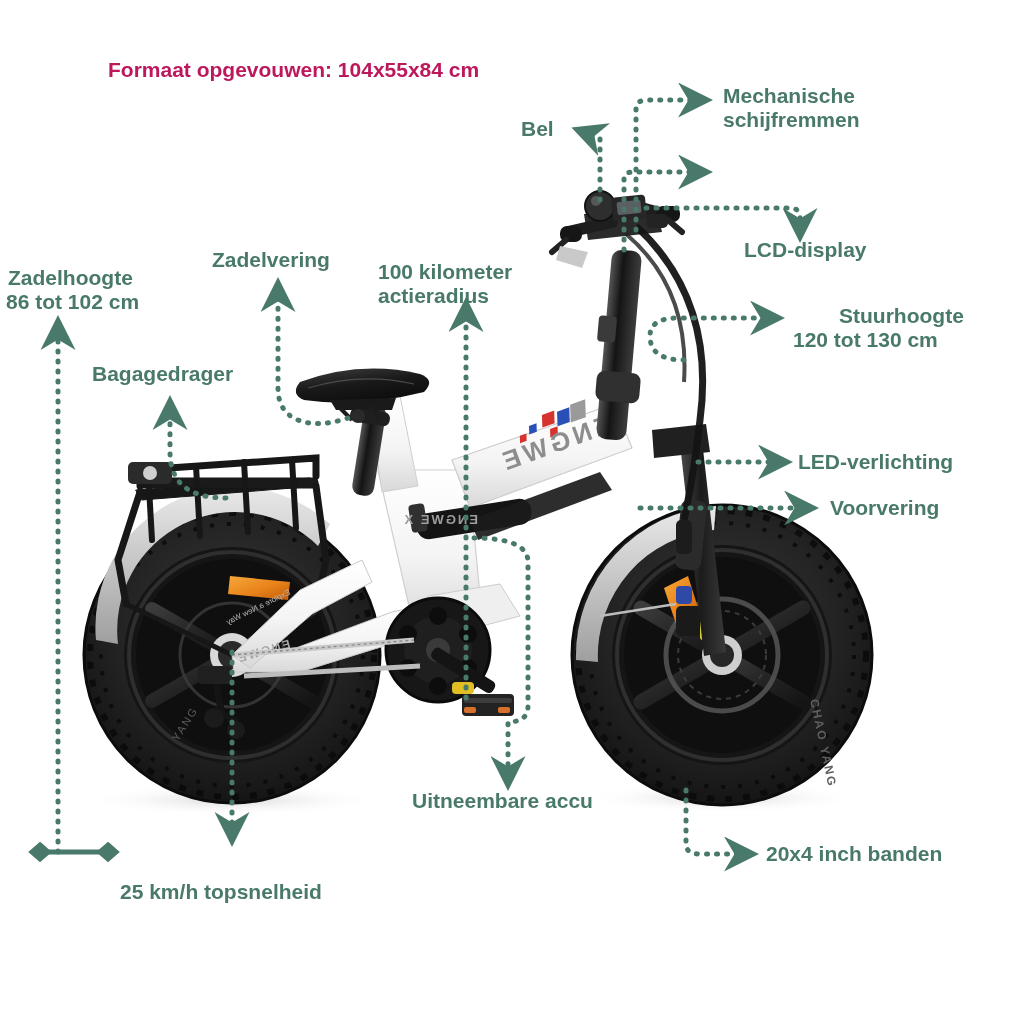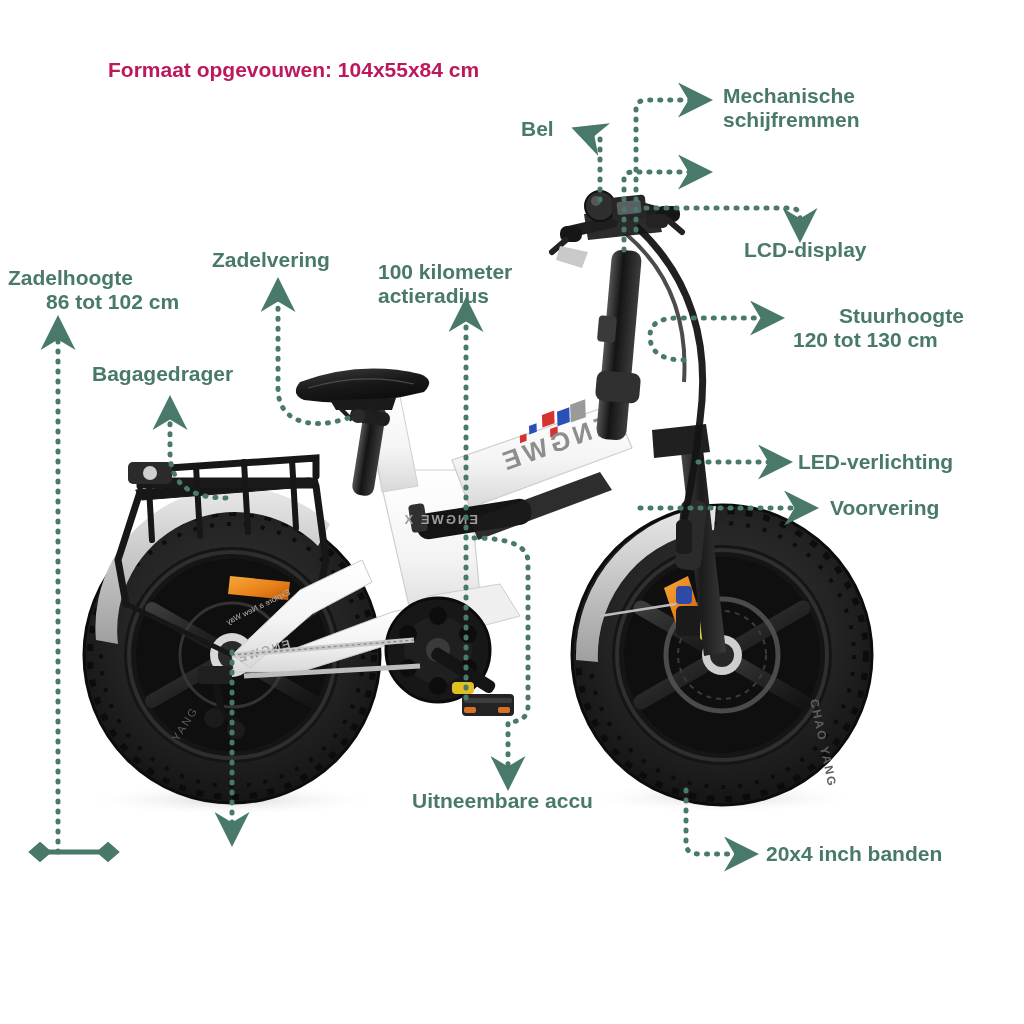--- a/index.html
+++ b/index.html
@@ -362,23 +362,24 @@
   <div class="label" style="left:793px;top:328px;">120 tot 130 cm</div>
 
   <div class="label" style="left:798px;top:450px;">LED-verlichting</div>
 
   <div class="label" style="left:830px;top:496px;">Voorvering</div>
 
   <div class="label" style="left:766px;top:842px;">20x4 inch banden</div>
 
   <div class="label" style="left:412px;top:789px;">Uitneembare accu</div>
 
+  <div class="label c" style="left:120px;top:874px;width:256px;">25 km/h topsnelheid</div>
 
   <div class="label" style="left:8px;top:266px;">Zadelhoogte</div>
-  <div class="label" style="left:6px;top:290px;margin-left:40px;">86 tot 102 cm</div>
+  <div class="label" style="left:6px;top:290px;">86 tot 102 cm</div>
 
   <div class="label" style="left:92px;top:362px;">Bagagedrager</div>
 
   <div class="label" style="left:212px;top:248px;text-align:center;">Zadelvering</div>
 
   <div class="label c" style="left:378px;top:254px;width:166px;">100 kilometer</div>
   <div class="label c" style="left:378px;top:278px;width:166px;">actieradius</div>
 
 </div>
 

